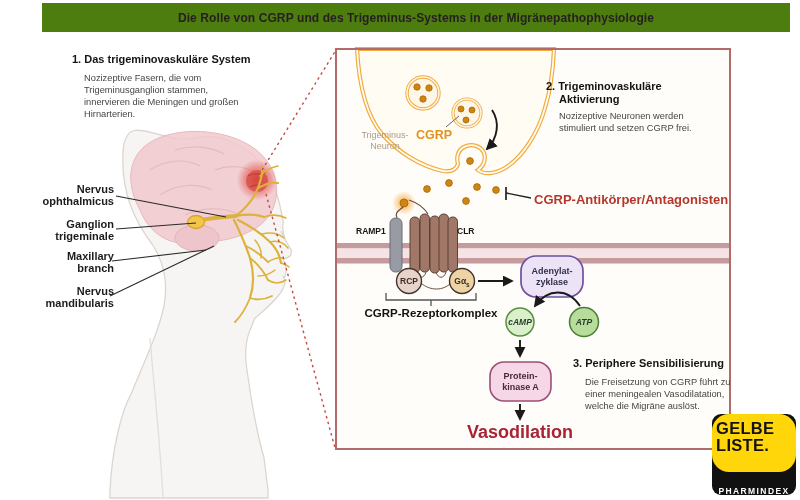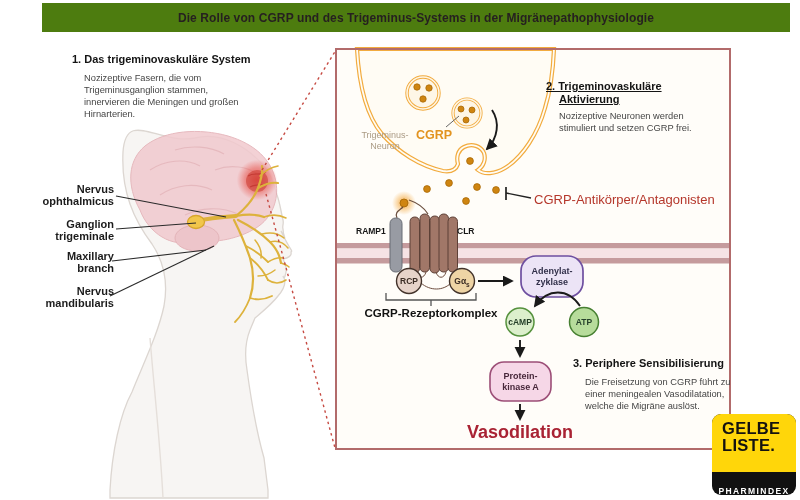--- a/index.html
+++ b/index.html
@@ -5,39 +5,39 @@
   html,body{margin:0;padding:0;background:#fff;}
   #stage{position:relative;width:800px;height:500px;background:#fff;overflow:hidden;
          font-family:"Liberation Sans",sans-serif;}
   #art{position:absolute;left:0;top:0;z-index:0;}
   .txt{position:absolute;z-index:1;}
   .ml{white-space:pre-line;}
   .title-bar{left:42px;top:3px;width:748px;height:29px;background:#4d7c0f;
              display:flex;align-items:center;justify-content:center;
              font-size:12px;font-weight:bold;color:#262020;letter-spacing:.1px;}
   .s-head{font-size:11px;font-weight:bold;color:#141414;line-height:13px;}
-  .hang{padding-left:13px;text-indent:-13px;text-decoration:underline;}
+  .hang{padding-left:13px;text-indent:-13px;}
   .s-body{font-size:9.3px;color:#454545;line-height:12px;}
   .nerve-label{width:86px;text-align:right;font-size:11px;font-weight:bold;
                color:#1c1c1c;line-height:12px;}
   .tag-sm{font-size:8.5px;font-weight:bold;color:#171717;}
   .neuron-lab{width:60px;text-align:center;font-size:9px;color:#ab9b85;line-height:11px;}
   .cgrp-lab{font-size:12.5px;font-weight:600;color:#e2931f;}
-  .antibody{font-size:13px;font-weight:normal;color:#b5372b;}
+  .antibody{font-size:13px;font-weight:bold;color:#b5372b;}
   .node-lab{text-align:center;}
   .rcp-lab{width:26px;font-size:8.5px;font-weight:600;color:#3c2d25;}
   .enzyme-lab{width:62px;font-size:9px;font-weight:600;color:#32304a;line-height:10.5px;}
-  .nt-lab{width:30px;font-size:8.5px;font-weight:bold;color:#26402a;}
+  .nt-lab{width:30px;font-size:8.5px;font-weight:bold;color:#26402a;font-style:italic;}
   .pka-lab{width:61px;font-size:9px;font-weight:600;color:#47273a;line-height:10.5px;}
   .complex-lab{width:148px;text-align:center;font-size:11.5px;font-weight:bold;color:#111;}
   .vaso{width:130px;text-align:center;font-size:18px;font-weight:800;color:#a92334;}
   .muscle{font-size:9px;font-weight:bold;color:#c23a2e;line-height:11px;}
   .logo{left:712px;top:414px;width:84px;height:81px;z-index:2;border-radius:9px;
         overflow:hidden;background:#111;}
-  .logo-top{background:#ffd60a;height:58px;padding:6px 0 0 10px;box-sizing:border-box;}
+  .logo-top{background:#ffd60a;height:58px;padding:6px 0 0 4px;box-sizing:border-box;border-radius:17px;}
   .logo-line{font-size:16.5px;font-weight:800;color:#141210;line-height:17px;letter-spacing:.3px;}
   .logo-bar{height:37px;display:flex;align-items:center;justify-content:center;
             font-size:8.5px;font-weight:bold;color:#fff;letter-spacing:1.4px;}
 </style>
 </head>
 <body>
 
 <div id="stage">
 
 <svg id="art" width="800" height="500" viewBox="0 0 800 500">

